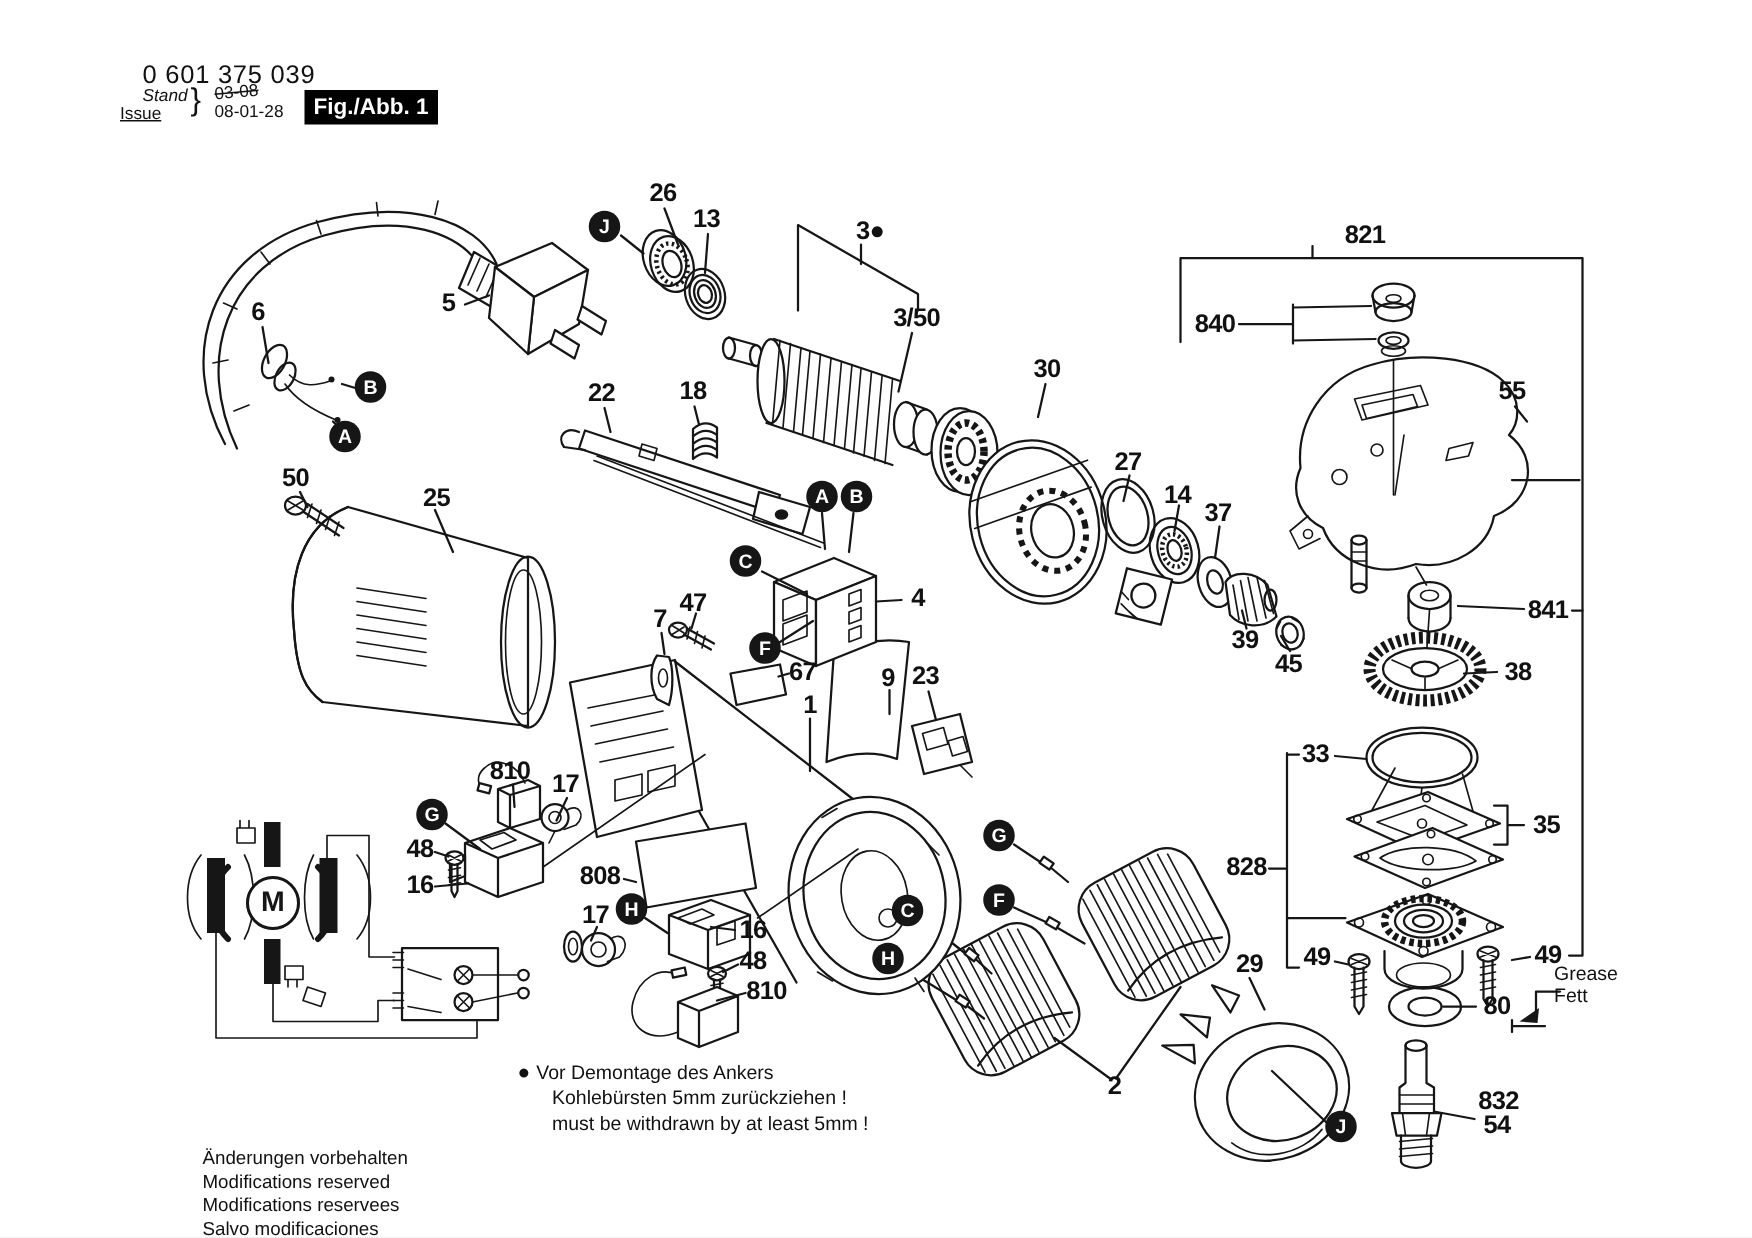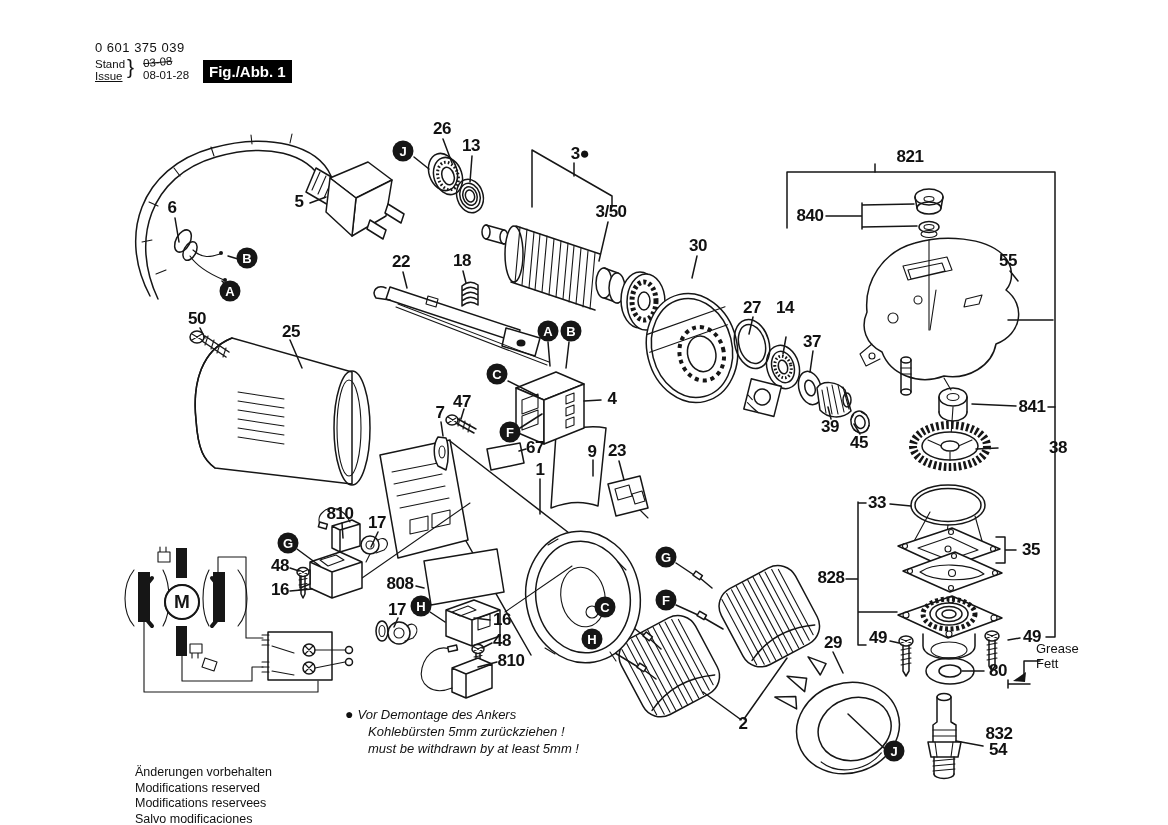--- a/index.html
+++ b/index.html
@@ -13,29 +13,29 @@
   svg .k{fill:#161616;stroke:none;}
   svg .tooth{fill:none;stroke-width:8;stroke-dasharray:2.6 2.4;stroke-linecap:butt;}
   svg .tooth2{fill:none;stroke-width:5;stroke-dasharray:3 2.6;stroke-linecap:butt;}
   .abs{position:absolute;}
   .plabel{position:absolute;transform:translate(-50%,-50%);font-weight:bold;font-size:17px;
           letter-spacing:-0.5px;white-space:nowrap;}
   .pbadge{position:absolute;transform:translate(-50%,-50%);width:21px;height:21px;border-radius:50%;
           background:#161616;color:#fff;font-weight:bold;font-size:13px;line-height:21px;text-align:center;}
   .pbadge.outline{width:32px;height:32px;background:#fff;border:2px solid #161616;color:#161616;
           font-size:19px;line-height:32px;}
-  .hdr-num{font-size:13px;letter-spacing:0.5px;}
+  .hdr-num{font-size:17px;letter-spacing:0.5px;}
   .hdr-small{font-size:11.5px;line-height:12px;}
   .brace{font-size:21px;font-weight:normal;}
   .struck{text-decoration:line-through;transform:rotate(-5deg);display:inline-block;}
   .figbox{background:#000;color:#fff;font-weight:bold;font-size:15px;text-align:center;
           line-height:23px;padding:0 6px;}
   .title{font-weight:bold;font-size:19px;transform:translateX(-50%);white-space:nowrap;}
   .note{font-size:12.5px;line-height:15.5px;}
-  .warn{font-size:13px;line-height:17px;font-style:italic;}
+  .warn{font-size:13px;line-height:17px;}
   .warn .bullet{font-size:14px;margin-right:4px;}
   .grease{font-size:13px;line-height:16px;}
 </style>
 </head>
 <body>
 
 <div class="stage">
 
   <svg width="1168" height="825" viewBox="0 0 1168 825">
 
@@ -416,22 +416,22 @@
       <path d="M548,342 L550,366 M569,342 L566,368 M508,381 L538,396 M520,428 L542,414"></path>
       <path d="M342,523 L343,538 M378,532 L371,547 M297,549 L320,566 M290,568 L299,571 M290,591 L312,589"></path>
       <path d="M398,618 L394,627 M430,612 L445,622 M490,620 L474,618 M492,643 L482,648 M497,662 L478,667"></path>
       <path d="M1040,661 L1024,661 L1024,675"></path>
       <path class="k" d="M1013,681 L1026,672 L1025,682 Z"></path>
       <path d="M1008,684 L1030,684 M1008,680 L1008,688"></path>
     </g>
   </svg>
 
   <div class="abs hdr-num" style="left:95px;top:40px;">0 601 375 039</div>
-  <div class="abs hdr-small" style="left:95px;top:58px;">Stand</div>
-  <div class="abs hdr-small" style="left:95px;top:70px;text-decoration:underline;">Issue</div>
+  <div class="abs hdr-small" style="left:95px;top:58px;font-style:italic;">Stand</div>
+  <div class="abs hdr-small" style="left:80px;top:70px;text-decoration:underline;">Issue</div>
   <div class="abs brace" style="left:127px;top:55px;">}</div>
   <div class="abs hdr-small" style="left:143px;top:56px;"><span class="struck">03-08</span></div>
   <div class="abs hdr-small" style="left:143px;top:69px;">08-01-28</div>
   <div class="abs figbox" style="left:203px;top:60px;">Fig./Abb. 1</div>
 
   <div class="abs grease" style="left:1036px;top:656px;">Fett</div>
   <div class="abs grease" style="left:1036px;top:641px;">Grease</div>
 
   <div class="abs note" style="left:135px;top:765px;">
     <div>Änderungen vorbehalten</div>
@@ -451,29 +451,29 @@
       <div class="plabel" style="left: 580px; top: 154px;">3●</div>
       <div class="plabel" style="left: 611px; top: 212px;">3/50</div>
       <div class="plabel" style="left: 299px; top: 202px;">5</div>
       <div class="plabel" style="left: 172px; top: 208px;">6</div>
       <div class="plabel" style="left: 197px; top: 319px;">50</div>
       <div class="plabel" style="left: 291px; top: 332px;">25</div>
       <div class="plabel" style="left: 401px; top: 262px;">22</div>
       <div class="plabel" style="left: 462px; top: 261px;">18</div>
       <div class="plabel" style="left: 698px; top: 246px;">30</div>
       <div class="plabel" style="left: 752px; top: 308px;">27</div>
-      <div class="plabel" style="left: 785px; top: 308px;">14</div>
+      <div class="plabel" style="left: 785px; top: 330px;">14</div>
       <div class="plabel" style="left: 812px; top: 342px;">37</div>
       <div class="plabel" style="left: 830px; top: 427px;">39</div>
       <div class="plabel" style="left: 859px; top: 443px;">45</div>
       <div class="plabel" style="left: 1008px; top: 261px;">55</div>
       <div class="plabel" style="left: 862px; top: 157px; margin-left: 48px;">821</div>
       <div class="plabel" style="left: 810px; top: 216px;">840</div>
       <div class="plabel" style="left: 1032px; top: 407px;">841</div>
-      <div class="plabel" style="left: 1012px; top: 448px; margin-left: 46px;">38</div>
+      <div class="plabel" style="left: 1012px; top: 448px;">38</div>
       <div class="plabel" style="left: 877px; top: 503px;">33</div>
       <div class="plabel" style="left: 1031px; top: 550px;">35</div>
       <div class="plabel" style="left: 831px; top: 578px; text-align: center;">828</div>
       <div class="plabel" style="left: 878px; top: 638px;">49</div>
       <div class="plabel" style="left: 1032px; top: 637px;">49</div>
       <div class="plabel" style="left: 998px; top: 671px;">80</div>
       <div class="plabel" style="left: 999px; top: 734px;">832</div>
       <div class="plabel" style="left: 998px; top: 750px;">54</div>
       <div class="plabel" style="left: 833px; top: 643px;">29</div>
       <div class="plabel" style="left: 743px; top: 724px;">2</div>

